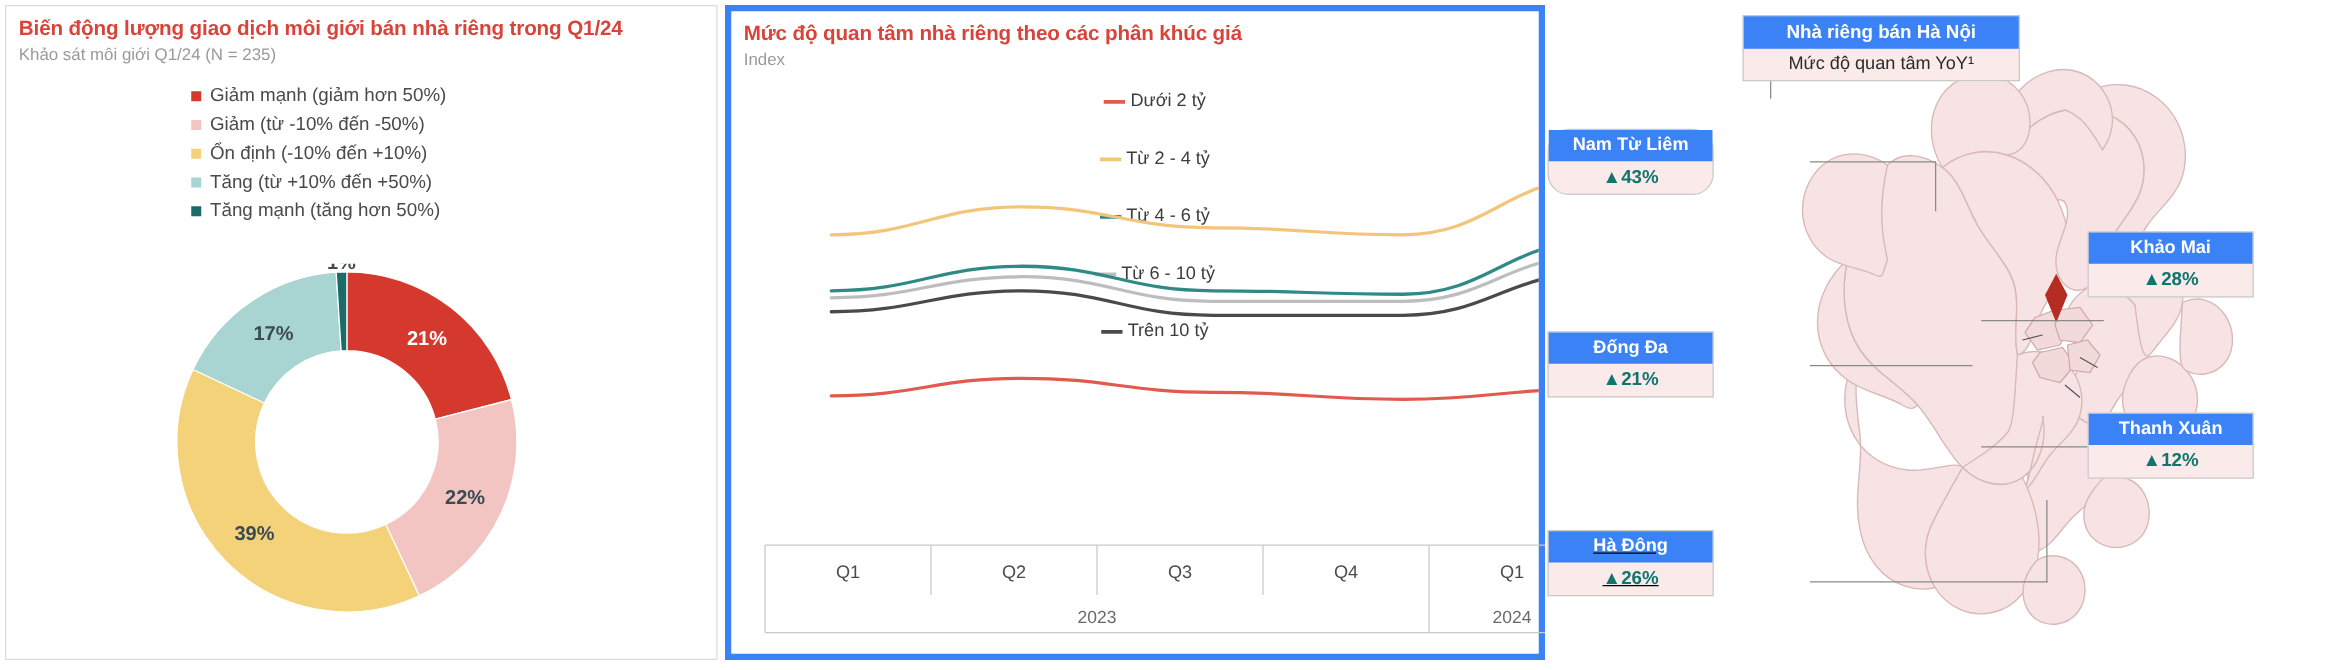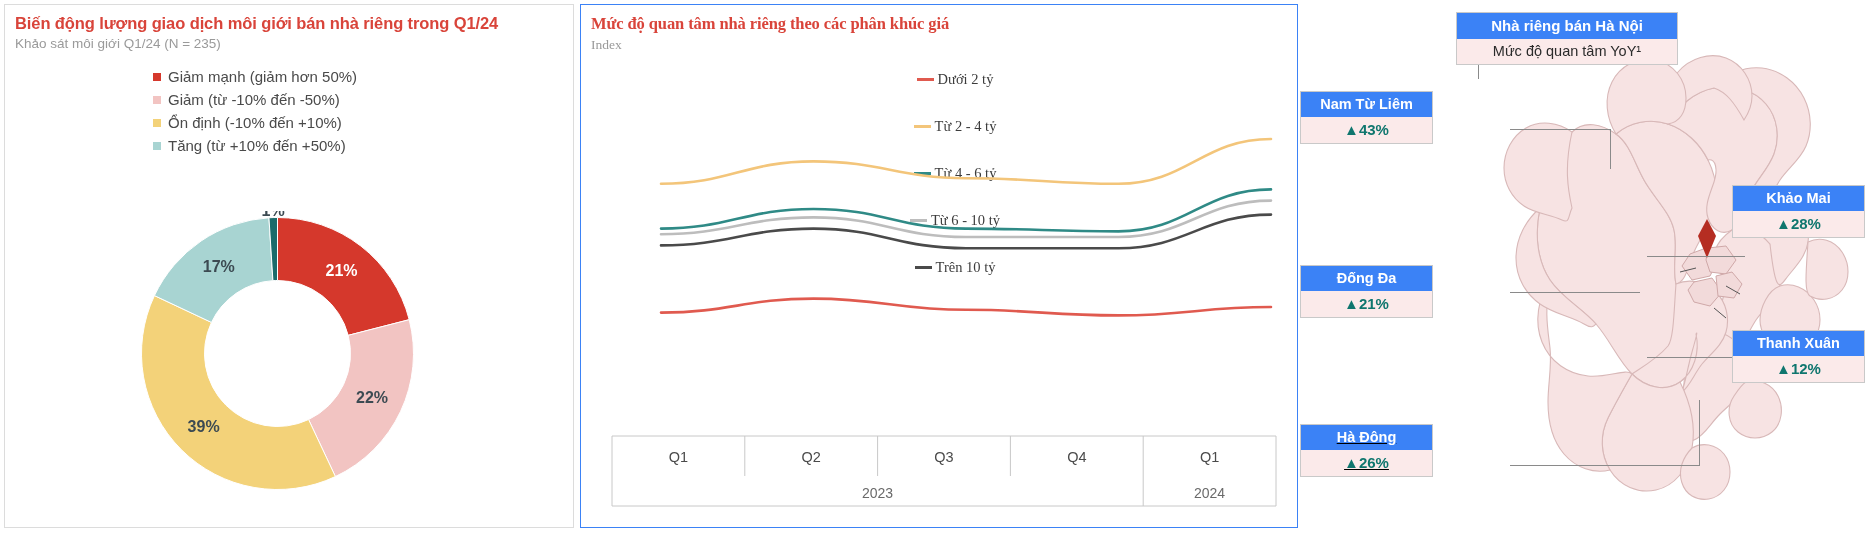--- a/index.html
+++ b/index.html
@@ -65,28 +65,27 @@
   }
   .donut-svg { display:block; }
   .slice-label {
     font-size: 16px;
     font-weight: bold;
     font-family: "Liberation Sans", sans-serif;
   }
 
   
   .panel-line {
-    width: 718px;
+    width: 656px;
     height: 524px;
     margin: 4px 0 0 6px;
-    border: 1px solid #3b82f6;
+    border: 5px solid #3b82f6;
     background: #fff;
     position: relative;
     overflow: hidden;
-    font-family: Liberation Serif, serif;
   }
   .line-legend {
     display: flex;
     align-items: center;
     margin: 18px 0 0 32px;
     gap: 30px;
     flex-direction: column;
   }
   .lgd {
     display: flex;
@@ -175,20 +174,24 @@
         <span class="legend-sq" style="background:#f2c4c2"></span>
         <span>Giảm (từ -10% đến -50%)</span>
       </div>
       <div class="legend-row">
         <span class="legend-sq" style="background:#f3d279"></span>
         <span>Ổn định (-10% đến +10%)</span>
       </div>
       <div class="legend-row">
         <span class="legend-sq" style="background:#a8d4d2"></span>
         <span>Tăng (từ +10% đến +50%)</span>
+      </div>
+      <div class="legend-row">
+        <span class="legend-sq" style="background:#1b6b6b"></span>
+        <span>Tăng mạnh (tăng hơn 50%)</span>
       </div>
     </div>
 
     <div class="donut-wrap">
       <svg class="donut-svg" width="285" height="285" viewBox="0 0 285 285">
         <g id="donut-slices">
             <path d="M 142.5 6.5 A 136 136 0 0 1 274.22730991349385 108.67817534557973 L 213.20657076239007 124.34563823696558 A 73 73 0 0 0 142.5 69.5 Z" fill="#d5382c" stroke="#ffffff" stroke-width="1"></path>
             <path d="M 274.22730991349385 108.67817534557973 A 136 136 0 0 1 200.4059836528499 265.55647913537865 L 173.5818882842503 208.5523748300194 A 73 73 0 0 0 213.20657076239007 124.34563823696558 Z" fill="#f2c4c2" stroke="#ffffff" stroke-width="1"></path>
             <path d="M 200.4059836528499 265.55647913537865 A 136 136 0 0 1 19.44352086462132 84.59401634715017 L 76.44762516998057 111.41811171574972 A 73 73 0 0 0 173.5818882842503 208.5523748300194 Z" fill="#f3d279" stroke="#ffffff" stroke-width="1"></path>
             <path d="M 19.44352086462132 84.59401634715017 A 136 136 0 0 1 133.9604893440133 6.768364933755066 L 137.91629207436006 69.64404882473617 A 73 73 0 0 0 76.44762516998057 111.41811171574972 Z" fill="#a8d4d2" stroke="#ffffff" stroke-width="1"></path>
@@ -309,21 +312,21 @@
     <div class="leader" style="left:401px; top:400px; width:1px; height:66px;"></div>
     <div class="leader" style="left:349px; top:256px; width:98px; height:1px;"></div>
     <div class="leader" style="left:349px; top:357px; width:98px; height:1px;"></div>
     <div class="leader" style="left:180px; top:49px; width:1px; height:30px;"></div>
 
     <div class="callout title-box" style="left:158px; top:12px;">
       <div class="c-head">Nhà riêng bán Hà Nội</div>
       <div class="c-val">Mức độ quan tâm YoY¹</div>
     </div>
 
-    <div class="callout" style="left:2px; top:91px;">
+    <div class="callout" style="left:2px; top:103px;border-radius:17px;">
       <div class="c-head">Nam Từ Liêm</div>
       <div class="c-val">▲43%</div>
     </div>
 
     <div class="callout" style="left:434px; top:185px;">
       <div class="c-head">Khảo Mai</div>
       <div class="c-val">▲28%</div>
     </div>
 
     <div class="callout" style="left:2px; top:265px;">

